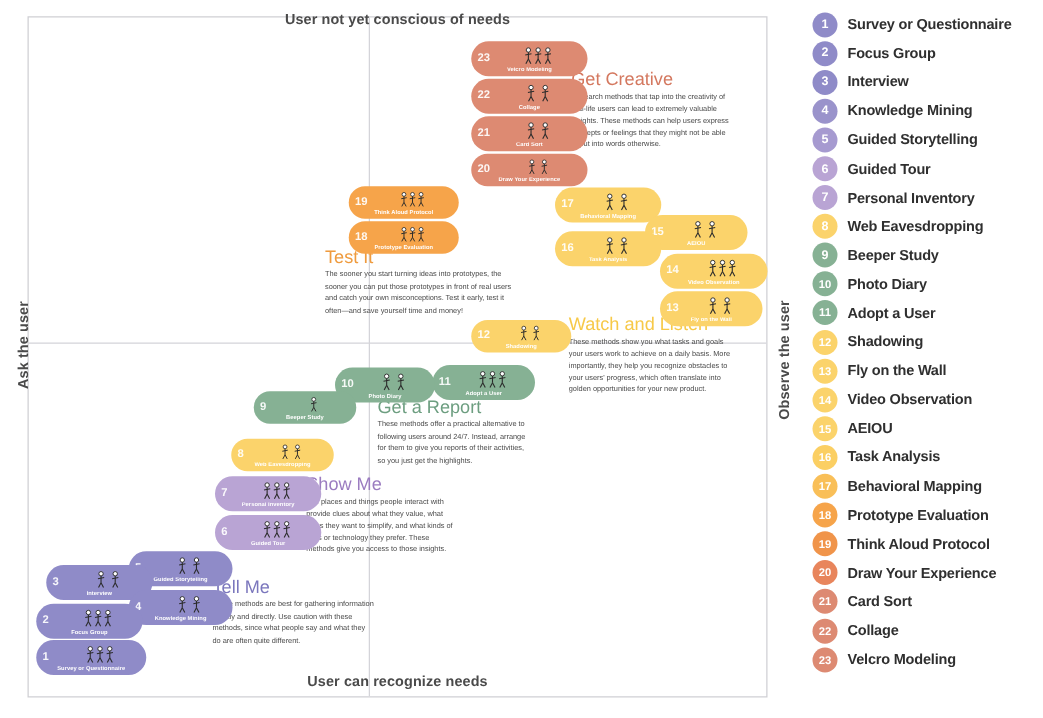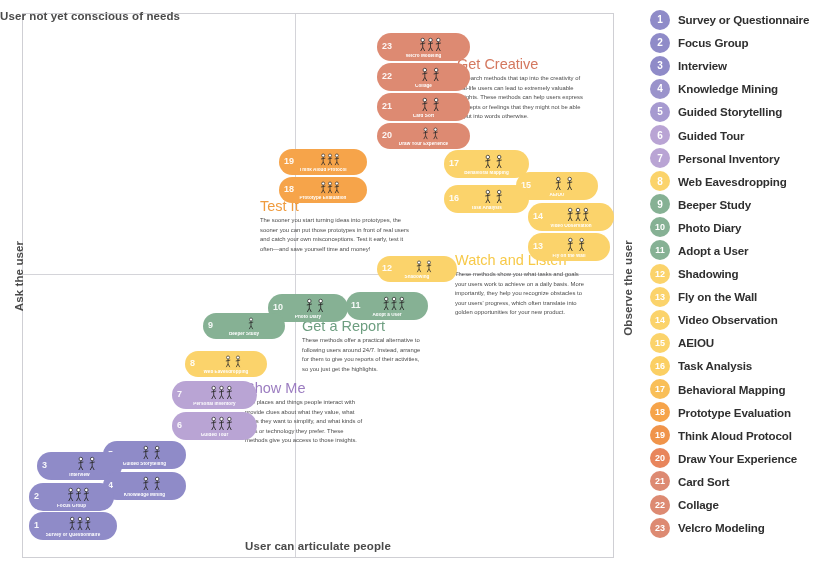--- a/index.html
+++ b/index.html
@@ -10,21 +10,21 @@
   
   #diagram{position:absolute;left:0;top:0;width:648px;height:574px;}
   #frame{position:absolute;left:22px;top:13px;width:592px;height:545px;
          border:1px solid #cfcfd4;box-sizing:border-box;background:#fff;}
 
   .axis-v{position:absolute;left:295px;top:14px;width:1px;height:543px;background:#d4d4d9;}
   .axis-h{position:absolute;left:23px;top:274px;width:590px;height:1px;background:#d4d4d9;}
 
   .edge-label{position:absolute;font-size:11.5px;font-weight:bold;color:#4a4a4a;
               letter-spacing:.1px;white-space:nowrap;}
-  #lbl-top{left:0;top:10px;width:636px;}
+  #lbl-top{left:0;top:10px;width:636px;text-align:center;}
   #lbl-bottom{left:0;top:540px;width:636px;text-align:center;}
   #lbl-left{left:-26px;top:270px;width:90px;text-align:center;
             transform:rotate(-90deg);transform-origin:50% 50%;}
   #lbl-right{left:573px;top:282px;width:110px;text-align:center;
              transform:rotate(-90deg);transform-origin:50% 50%;}
 
   
   .pill{position:absolute;border-radius:14px;box-sizing:border-box;
         display:block;overflow:hidden;}
   .pill .num{position:absolute;left:5px;top:50%;transform:translateY(-60%);
@@ -68,21 +68,21 @@
 </head>
 <body>
 
 <div id="diagram">
 
   <div id="frame"></div>
   <div class="axis-v"></div>
   <div class="axis-h"></div>
 
   <div class="edge-label" id="lbl-top">User not yet conscious of needs</div>
-  <div class="edge-label" id="lbl-bottom">User can articulate people</div>
+  <div class="edge-label" id="lbl-bottom">User can recognize needs</div>
   <div class="edge-label" id="lbl-left">Ask the user</div>
   <div class="edge-label" id="lbl-right">Observe the user</div>
 
   <div class="sec t-salmon" style="left:457px;top:57px;width:127px;">
     <h2>Get Creative</h2>
     <p>Research methods that tap into the creativity of real-life users can lead to extremely valuable insights. These methods can help users express concepts or feelings that they might not be able to put into words otherwise.</p>
   </div>
 
   <div class="sec t-orange" style="left:220px;top:199px;width:152px;margin-left:40px;">
     <h2>Test It</h2>
@@ -97,20 +97,24 @@
   <div class="sec t-green" style="left:285px;top:319px;width:124px;margin-left:17px;">
     <h2>Get a Report</h2>
     <p>These methods offer a practical alternative to following users around 24/7. Instead, arrange for them to give you reports of their activities, so you just get the highlights.</p>
   </div>
 
   <div class="sec t-lav" style="left:245px;top:381px;width:122px;">
     <h2>Show Me</h2>
     <p>The places and things people interact with provide clues about what they value, what tasks they want to simplify, and what kinds of tools or technology they prefer. These methods give you access to those insights.</p>
   </div>
 
+  <div class="sec t-purple" style="left:170px;top:463px;width:130px;">
+    <h2>Tell Me</h2>
+    <p>These methods are best for gathering information quickly and directly. Use caution with these methods, since what people say and what they do are often quite different.</p>
+  </div>
 
   <div id="pill-layer">
       <div class="pill c-salmon" style="left: 377px; top: 33px; width: 93px; height: 28px;">
         <span class="num">23</span>
         <span class="art">
           <svg viewBox="0 0 100 64" preserveAspectRatio="xMidYMid meet">
             <circle cx="18.8" cy="16" r="7" fill="#fff" stroke="#2b2b2b" stroke-width="3"></circle>
             <line x1="18.8" y1="23" x2="18.8" y2="45" stroke="#2b2b2b" stroke-width="3.5"></line>
             <line x1="8.8" y1="32" x2="28.8" y2="28" stroke="#2b2b2b" stroke-width="3.5"></line>
             <line x1="18.8" y1="45" x2="10.8" y2="60" stroke="#2b2b2b" stroke-width="3.5"></line>

